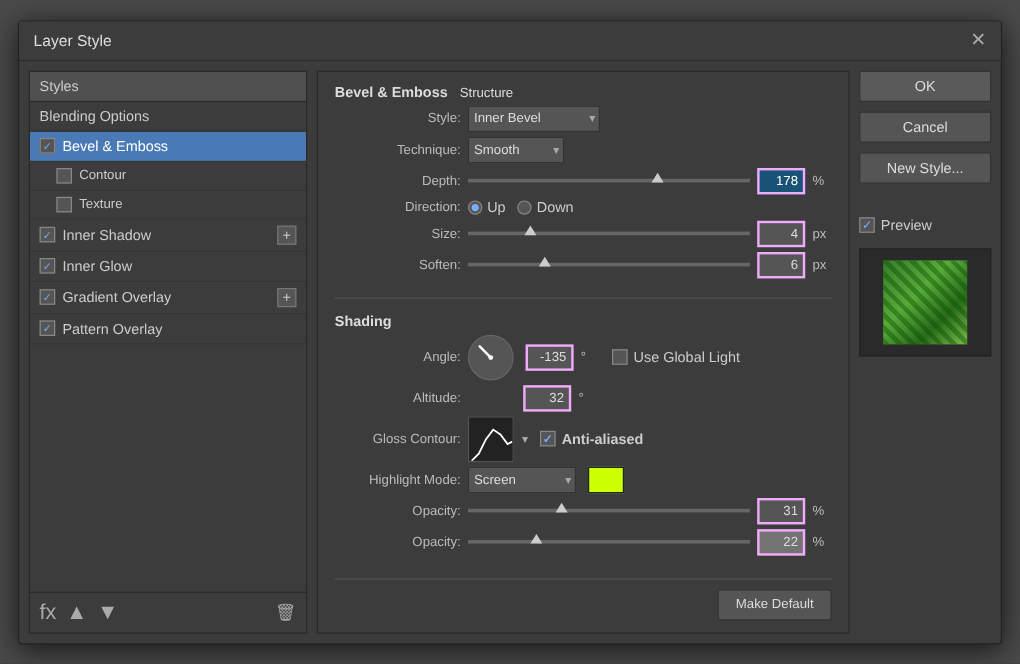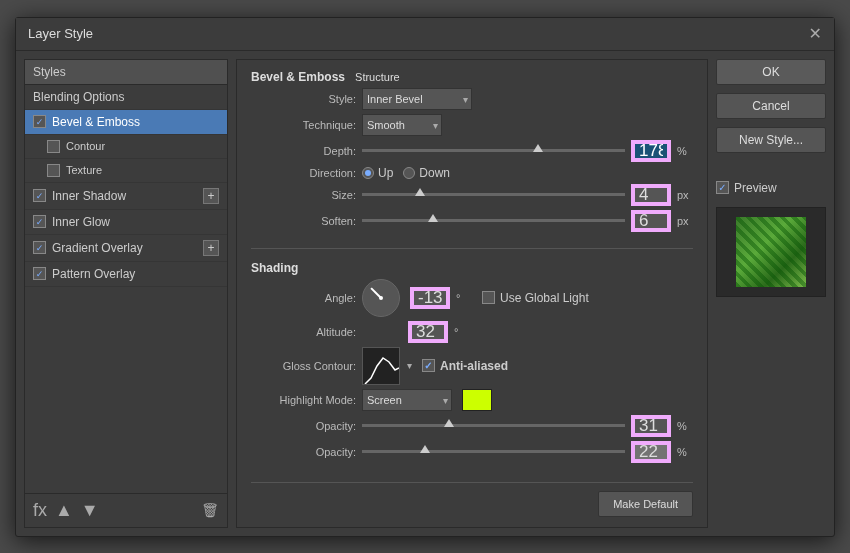--- a/index.html
+++ b/index.html
@@ -43,21 +43,21 @@
       line-height: 1;
     }
     .dialog-body {
       display: flex;
       flex: 1;
       padding: 8px;
       gap: 8px;
     }
     
     .left-panel {
-      width: 204px;
+      width: 232px;
       background: #3c3c3c;
       border: 1px solid #2a2a2a;
       display: flex;
       flex-direction: column;
     }
     .left-panel-header {
       background: #505050;
       padding: 5px 8px;
       font-size: 12px;
       color: #ccc;
@@ -186,25 +186,25 @@
       right: 4px;
       top: 50%;
       transform: translateY(-50%);
       color: #aaa;
       font-size: 10px;
       pointer-events: none;
     }
     .number-input {
       width: 40px;
       background: #1a5276;
-      border: 4px solid #f0abfc;
+      border: 2px solid #f0abfc;
       color: #fff;
-      font-size: 17px;
+      font-size: 11px;
       padding: 2px 4px;
-      text-align: left;
+      text-align: right;
       height: 22px;
     }
     .unit-label {
       color: #bbb;
       font-size: 11px;
       width: 16px;
     }
     .slider-thumb {
       position: absolute;
       top: -5px;

